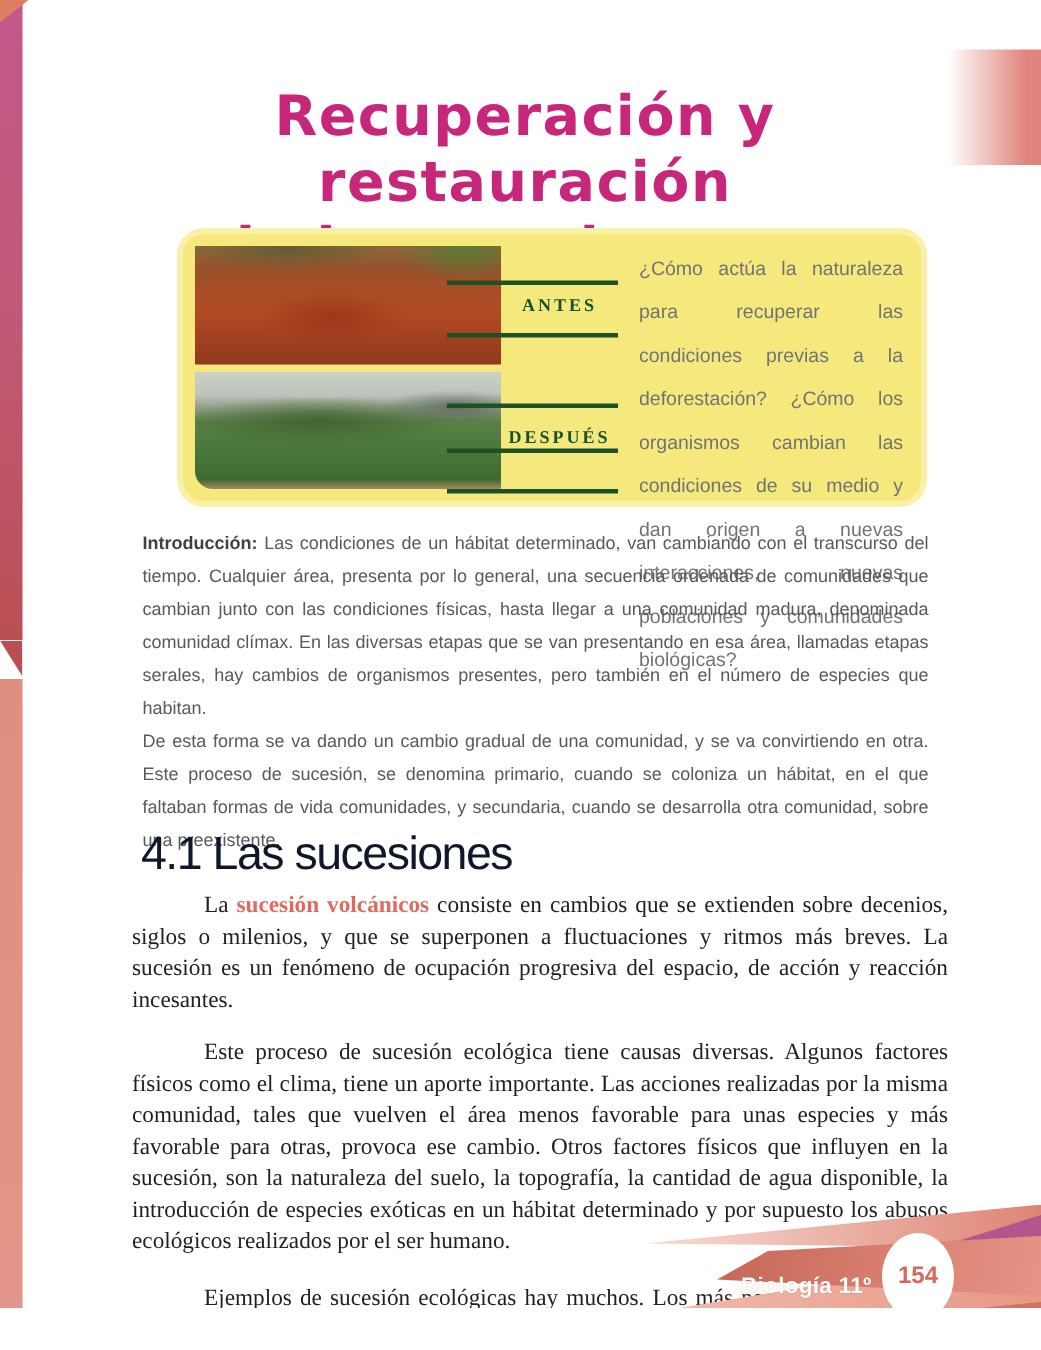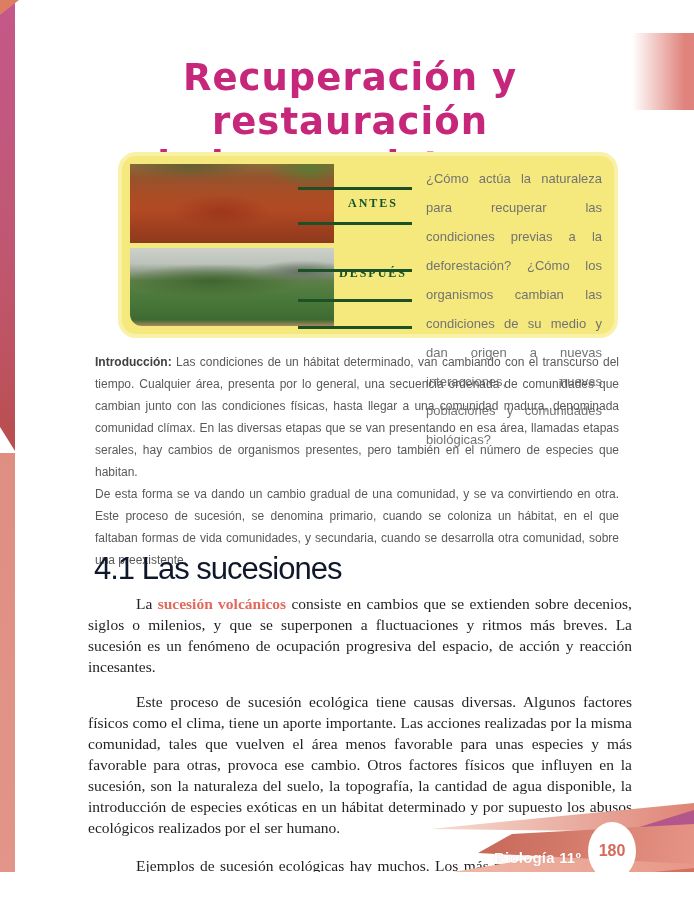--- a/index.html
+++ b/index.html
@@ -167,21 +167,21 @@
       </div>
       <div class="band"></div>
 
       <div class="band-line" style="top:23px"></div>
       <div class="band-line" style="top:58px"></div>
       <div class="band-line" style="top:105px"></div>
       <div class="band-line" style="top:135px"></div>
       <div class="band-line" style="top:162px"></div>
 
       <div class="band-label" style="top:32px">ANTES</div>
-      <div class="band-label" style="top:102px">DESPUÉS</div>
+      <div class="band-label" style="top:120px">DESPUÉS</div>
 
       <div class="question">¿Cómo actúa la naturaleza para recuperar las condiciones previas a la deforestación? ¿Cómo los organismos cambian las condiciones de su medio y dan origen a nuevas interacciones, nuevas poblaciones y comunidades biológicas?</div>
     </div>
   </div>
 
   <div class="intro">
     <p><b>Introducción:</b><span> Las condiciones de un hábitat determinado, van cambiando con el transcurso del tiempo. Cualquier área, presenta por lo general, una secuencia ordenada de comunidades que cambian junto con las condiciones físicas, hasta llegar a una comunidad madura, denominada comunidad clímax. En las diversas etapas que se van presentando en esa área, llamadas etapas serales, hay cambios de organismos presentes, pero también en el número de especies que habitan.</span></p>
     <p>De esta forma se va dando un cambio gradual de una comunidad, y se va convirtiendo en otra. Este proceso de sucesión, se denomina primario, cuando se coloniza un hábitat, en el que faltaban formas de vida comunidades, y secundaria, cuando se desarrolla otra comunidad, sobre una preexistente.</p>
   </div>
 
@@ -192,18 +192,18 @@
     <p>Ejemplos de sucesión ecológicas hay muchos. Los más perceptibles, han sido áreas de bosques deforestados, devastados por procesos volcánicos. Si estas áreas no son tocadas por el ser</p>
   </div>
 
   <div class="footer-art">
     <div class="fa fa-wedge-top"></div>
     <div class="fa fa-magenta"></div>
     <div class="fa fa-big"></div>
     <div class="fa fa-banner"></div>
     <div class="fa fa-bottom"></div>
     <div class="fa fa-circle">
-      <span>180</span>
+      <span>154</span>
     </div>
     <div class="fa fa-book">Biología 11º</div>
   </div>
 
 </div>
 
 </body></html>

